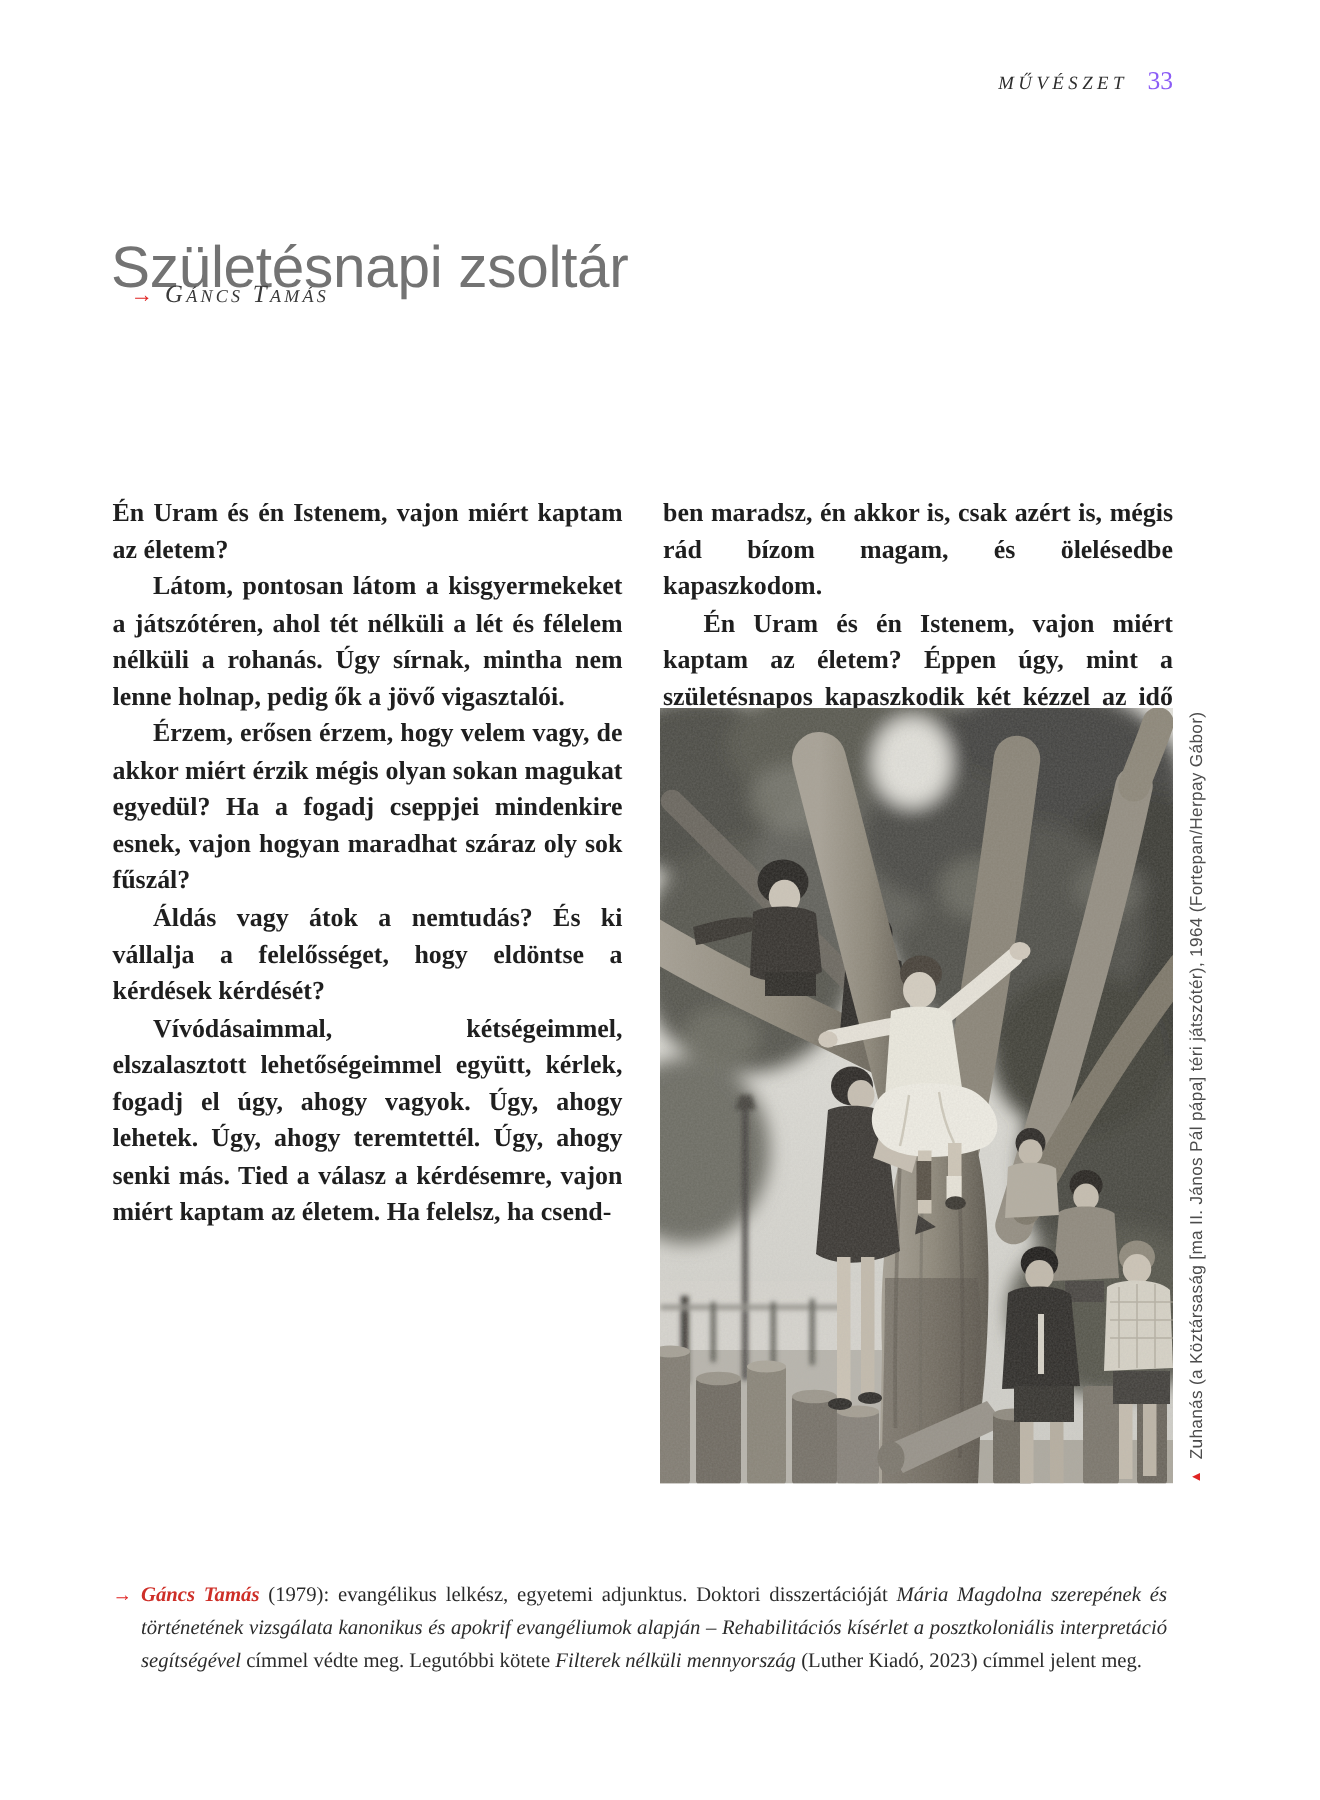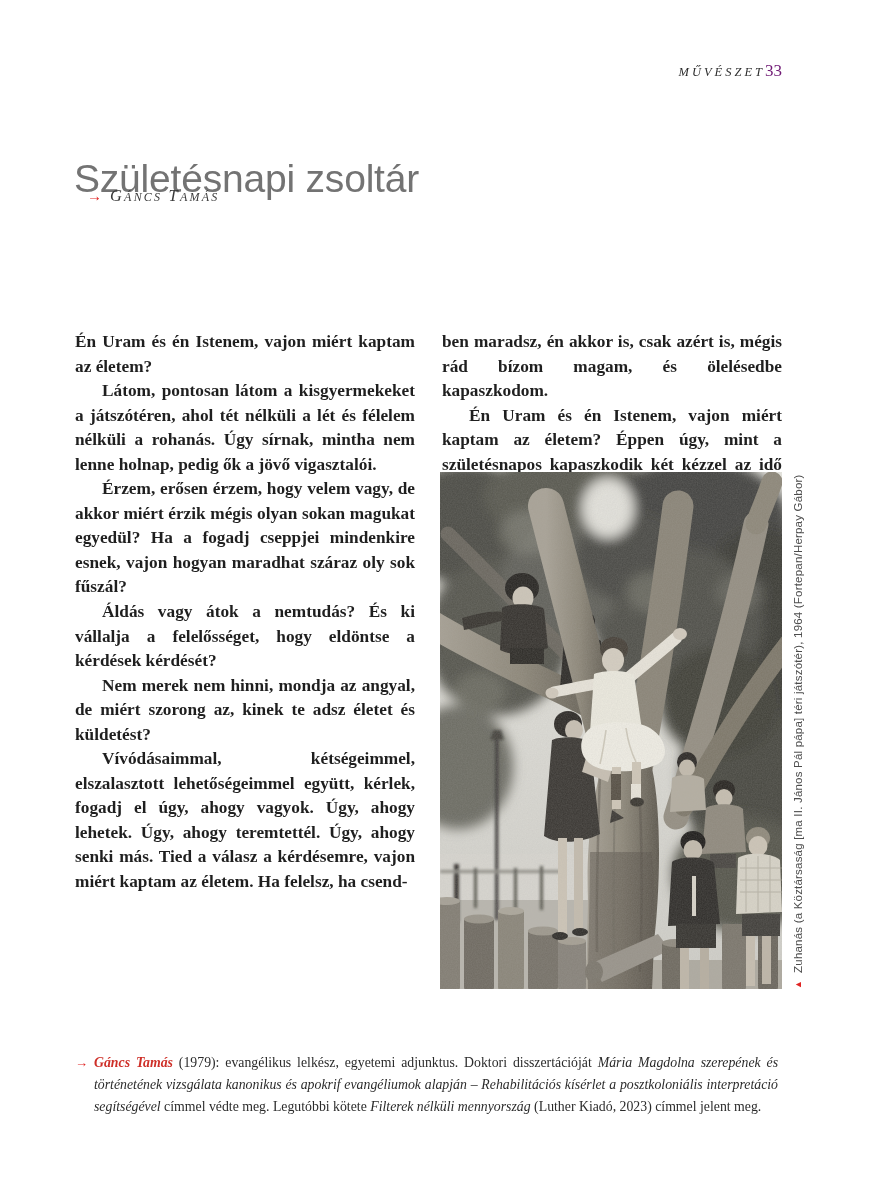--- a/index.html
+++ b/index.html
@@ -1,24 +1,24 @@
 <!DOCTYPE html>
 <html lang="hu"><head>
 <meta charset="utf-8">
 <style>
   html,body{margin:0;padding:0;background:#ffffff;}
   body{width:880px;height:1200px;position:relative;overflow:hidden;
        font-family:"Liberation Serif",serif;color:#1f1f1f;
        -webkit-font-smoothing:antialiased;}
 
   
-  .header{position:absolute;top:44px;right:98px;display:flex;align-items:baseline;}
+  .header{position:absolute;top:44px;right:98px;display:flex;align-items:baseline;gap:13px;}
   .header .section{font-family:"Liberation Serif",serif;font-style:italic;font-size:12.5px;
        letter-spacing:3px;color:#2e2e2e;}
-  .header .pagenum{font-family:"Liberation Serif",serif;font-size:17px;color:#701a75;margin-top:17px;}
+  .header .pagenum{font-family:"Liberation Serif",serif;font-size:17px;color:#8b5cf6;}
 
   
   .title{position:absolute;left:74px;top:131px;font-family:"Liberation Sans",sans-serif;
        font-weight:400;font-size:39px;letter-spacing:-0.2px;color:#737373;}
   .byline{position:absolute;left:87px;top:186px;font-style:italic;font-variant:small-caps;
        font-size:16.5px;letter-spacing:2.2px;color:#3a3a3a;}
   .byline .arrow{font-style:normal;font-variant:normal;color:#e02423;letter-spacing:0;
        margin-right:8px;font-size:15px;}
 
   
@@ -61,21 +61,20 @@
 <h1 class="title">Születésnapi zsoltár</h1>
 <div class="byline">
   <span class="arrow">→</span><span>Gáncs Tamás</span>
 </div>
 
 <div class="col col1">
     <p class="para"><span>Én Uram és én Istenem, vajon miért kaptam az életem?</span></p>
     <p class="para ind"><span>Látom, pontosan látom a kisgyermekeket a játszótéren, ahol tét nélküli a lét és félelem nélküli a rohanás. Úgy sírnak, mintha nem lenne holnap, pedig ők a jövő vigasztalói.</span></p>
     <p class="para ind"><span>Érzem, erősen érzem, hogy velem vagy, de akkor miért érzik mégis olyan sokan magukat egyedül? Ha a fogadj cseppjei mindenkire esnek, vajon hogyan maradhat száraz oly sok fűszál?</span></p>
     <p class="para ind"><span>Áldás vagy átok a nemtudás? És ki vállalja a felelősséget, hogy eldöntse a kérdések kérdését?</span></p>
-    <p class="para ind"><span>Nem merek nem hinni, mondja az angyal, de miért szorong az, kinek te adsz életet és küldetést?</span></p>
     <p class="para ind"><span>Vívódásaimmal, kétségeimmel, elszalasztott lehetőségeimmel együtt, kérlek, fogadj el úgy, ahogy vagyok. Úgy, ahogy lehetek. Úgy, ahogy teremtettél. Úgy, ahogy senki más. Tied a válasz a kérdésemre, vajon miért kaptam az életem. Ha felelsz, ha csend-</span></p>
   </div>
 <div class="col col2">
     <p class="para"><span>ben maradsz, én akkor is, csak azért is, mégis rád bízom magam, és ölelésedbe kapaszkodom.</span></p>
     <p class="para ind"><span>Én Uram és én Istenem, vajon miért kaptam az életem? Éppen úgy, mint a születésnapos kapaszkodik két kézzel az idő múlásába.</span><span class="endsq"></span></p>
   </div>
 
 <div class="photo">
 <svg viewBox="0 0 342 517" width="342" height="517">
   <defs>

